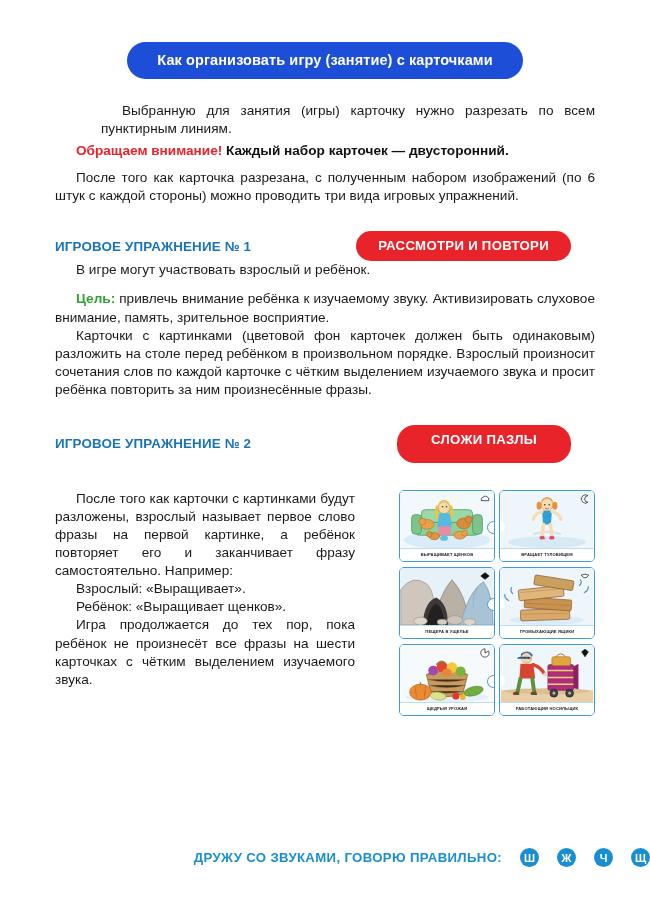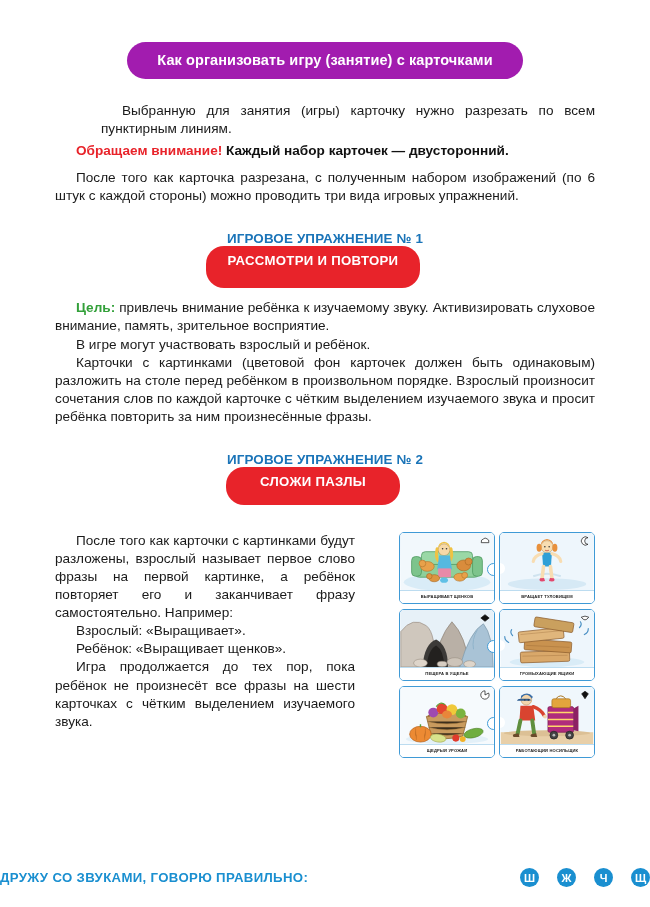--- a/index.html
+++ b/index.html
@@ -22,21 +22,21 @@
     box-sizing: border-box;
   }
 
   
   .title-bar {
     display: flex;
     justify-content: center;
     margin-top: 42px;
   }
   .title-pill {
-    background: #a21caf;
+    background: #1d4ed8;
     color: #ffffff;
     font-size: 14.5px;
     font-weight: bold;
     padding: 10px 30px 11px 30px;
     border-radius: 22px;
     letter-spacing: 0.1px;
     white-space: nowrap;
   }
 
   
@@ -66,35 +66,34 @@
     font-weight: bold;
     color: #111;
   }
 
   
   .ex-head {
     display: flex;
     align-items: center;
     justify-content: space-between;
     margin-top: 26px;
-    flex-direction: column;
   }
   .ex-title {
     color: #1a74b8;
     font-size: 13.4px;
     font-weight: bold;
     letter-spacing: 0.15px;
     white-space: nowrap;
   }
   .ex-badge {
     background: #e8232a;
     color: #ffffff;
     font-size: 13.2px;
     font-weight: bold;
-    padding: 7px 22px 20px 22px;
+    padding: 7px 22px 8px 22px;
     border-radius: 18px;
     letter-spacing: 0.3px;
     white-space: nowrap;
     margin-right: 24px;
   }
   .ex-badge.narrow { padding: 7px 34px 16px 34px; }
 
   .goal-label {
     color: #33a03a;
     font-weight: bold;
@@ -191,24 +190,24 @@
     background: #ffffff;
     border-radius: 50%;
     z-index: 2;
   }
 
   
   .footer {
     position: absolute;
     left: 0;
     right: 0;
-    bottom: 20px;
+    bottom: 40px;
     display: flex;
     align-items: center;
-    justify-content: space-between;
+    justify-content: flex-end;
     gap: 13px;
   }
   .footer-text {
     color: #1a8fd0;
     font-size: 13.2px;
     font-weight: bold;
     letter-spacing: 0.35px;
   }
   .footer-circles {
     display: flex;
@@ -243,25 +242,25 @@
     <span class="note-red">Обращаем внимание!</span><span class="note-bold"> Каждый набор карточек — двусторонний.</span>
   </p>
 
   <p class="body gap">После того как карточка разрезана, с полученным набором изображений (по 6 штук с каждой стороны) можно проводить три вида игровых упражнений.</p>
 
   <div class="ex-head">
     <div class="ex-title">ИГРОВОЕ УПРАЖНЕНИЕ № 1</div>
     <div class="ex-badge">РАССМОТРИ И ПОВТОРИ</div>
   </div>
 
+  <p class="body tight">В игре могут участвовать взрослый и ребёнок.</p>
+
   <p class="body after-head">
     <span class="goal-label">Цель:</span><span> привлечь внимание ребёнка к изучаемому звуку. Активизировать слуховое внимание, память, зрительное восприятие.</span>
   </p>
-
-  <p class="body tight">В игре могут участвовать взрослый и ребёнок.</p>
   <p class="body tight">Карточки с картинками (цветовой фон карточек должен быть одинаковым) разложить на столе перед ребёнком в произвольном порядке. Взрослый произносит сочетания  слов по каждой карточке с чётким выделением изучаемого звука и просит ребёнка повторить за ним произнесённые фразы.</p>
 
   <div class="ex-head">
     <div class="ex-title">ИГРОВОЕ УПРАЖНЕНИЕ № 2</div>
     <div class="ex-badge narrow">СЛОЖИ ПАЗЛЫ</div>
   </div>
 
 
 
   <div class="columns">

